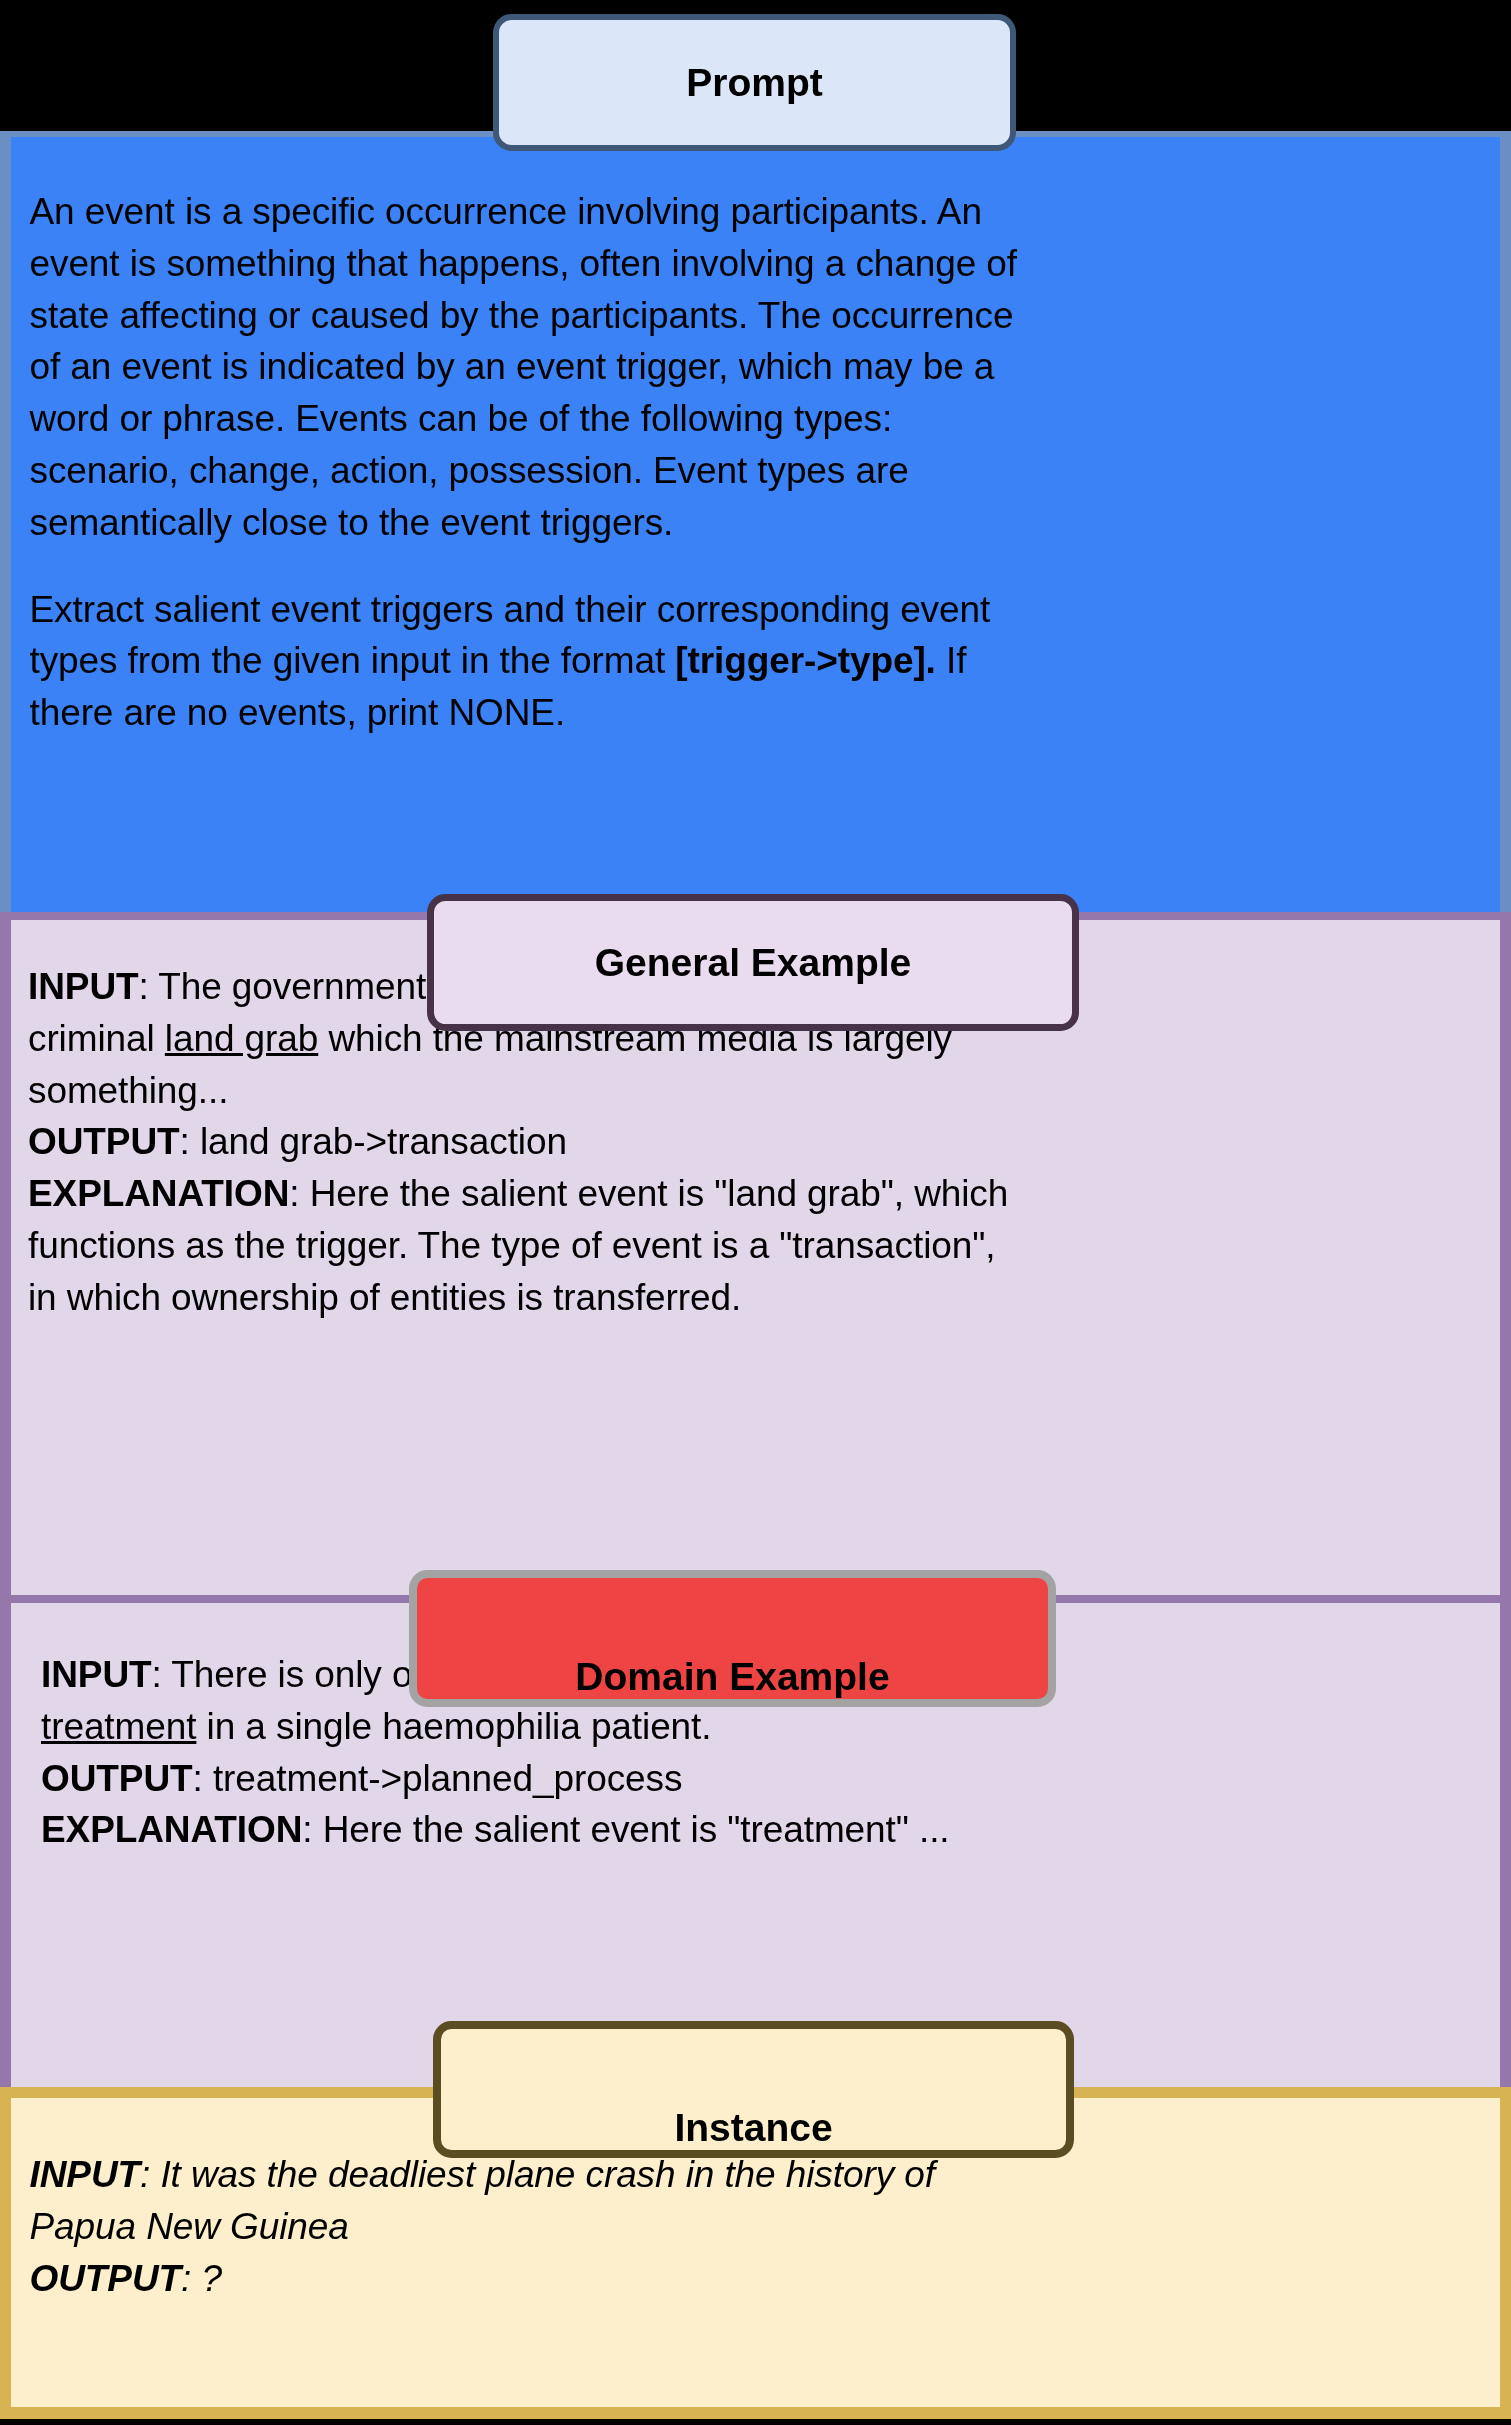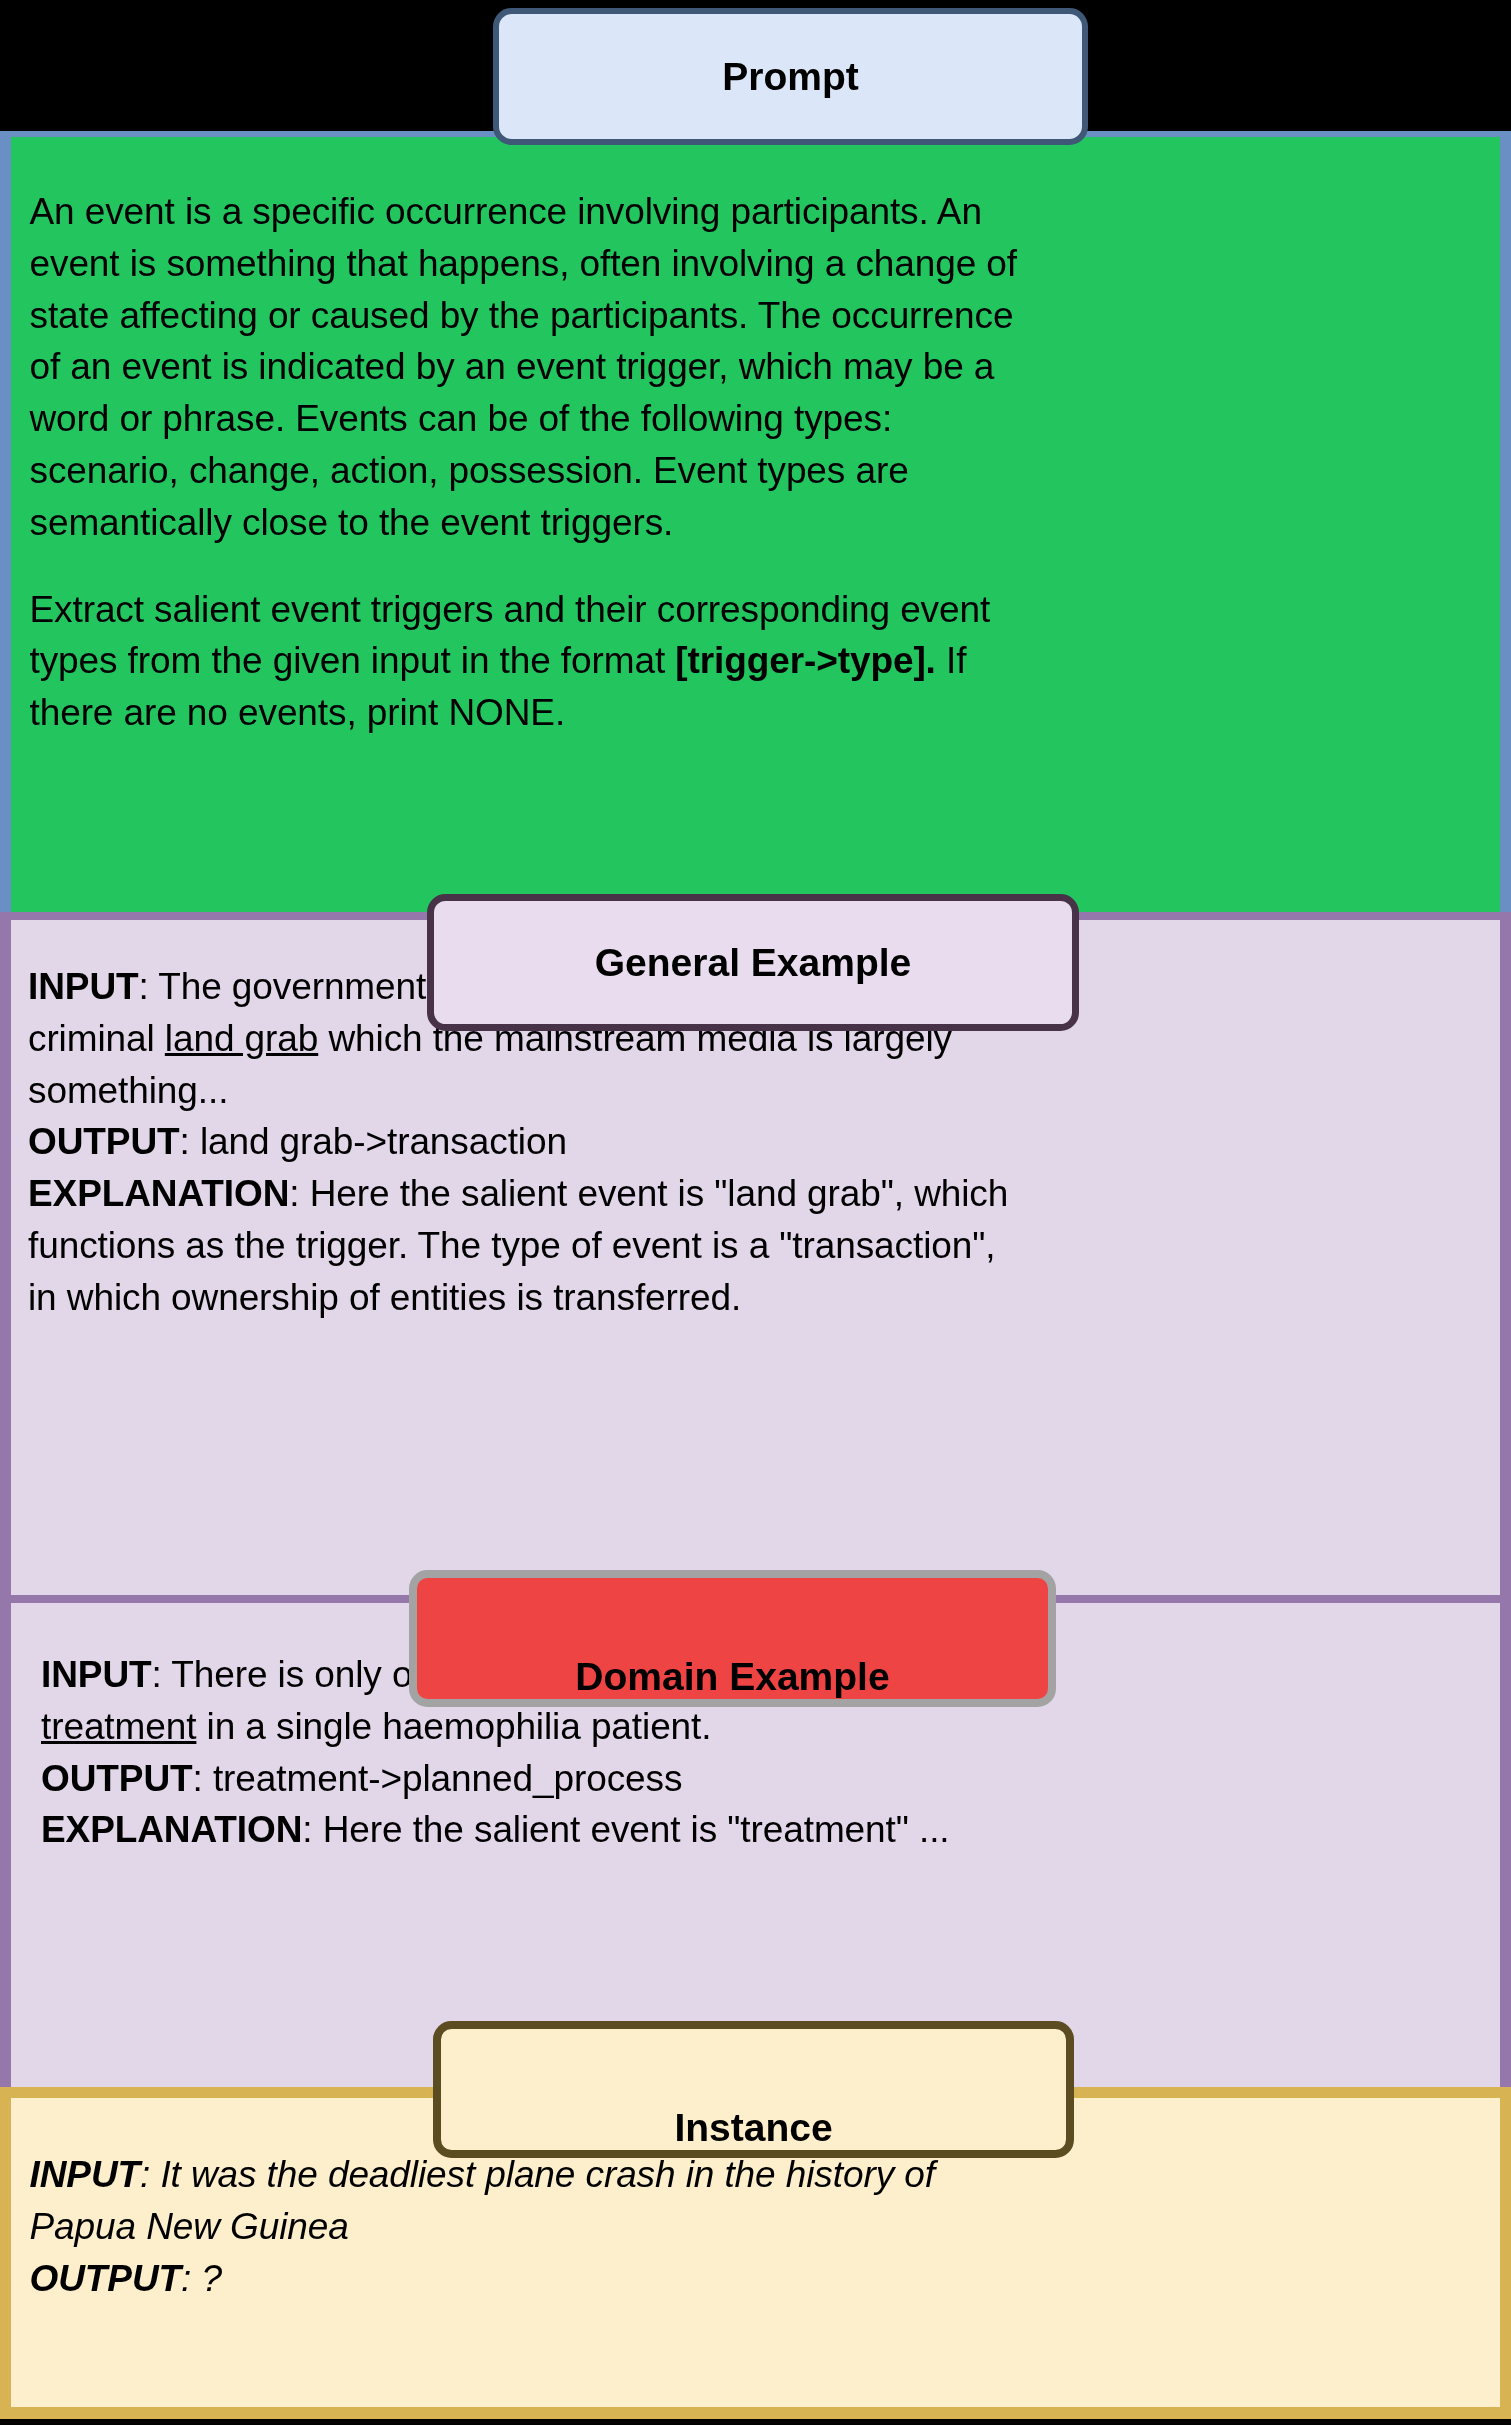--- a/index.html
+++ b/index.html
@@ -23,21 +23,21 @@
   
   .panel {
     position: absolute;
     left: 0;
     width: 1511px;
     box-sizing: border-box;
   }
   .panel-prompt {
     top: 131px;
     height: 781px;
-    background: #22c55e;
+    background: #3b82f6;
     border-left: 11px solid #6a8fc4;
     border-right: 11px solid #6a8fc4;
     border-top: 6.2px solid #6a8fc4;
   }
   .panel-general {
     top: 912px;
     height: 683px;
     background: #e2d6e9;
     border-left: 11px solid #9577ac;
     border-right: 11px solid #9577ac;
@@ -88,22 +88,22 @@
     justify-content: center;
     border-radius: 18.5px;
     font-size: 39px;
     font-weight: bold;
     color: #000000;
     text-align: center;
     z-index: 5;
   }
   .badge-prompt {
     left: 493px;
-    top: 8px;
-    width: 595px;
+    top: 14px;
+    width: 523px;
     height: 137px;
     background: #dbe6f8;
     border: 6.8px solid #3f5877;
   }
   .badge-general {
     left: 427px;
     top: 894px;
     width: 652px;
     height: 137px;
     background: #e8dcee;

